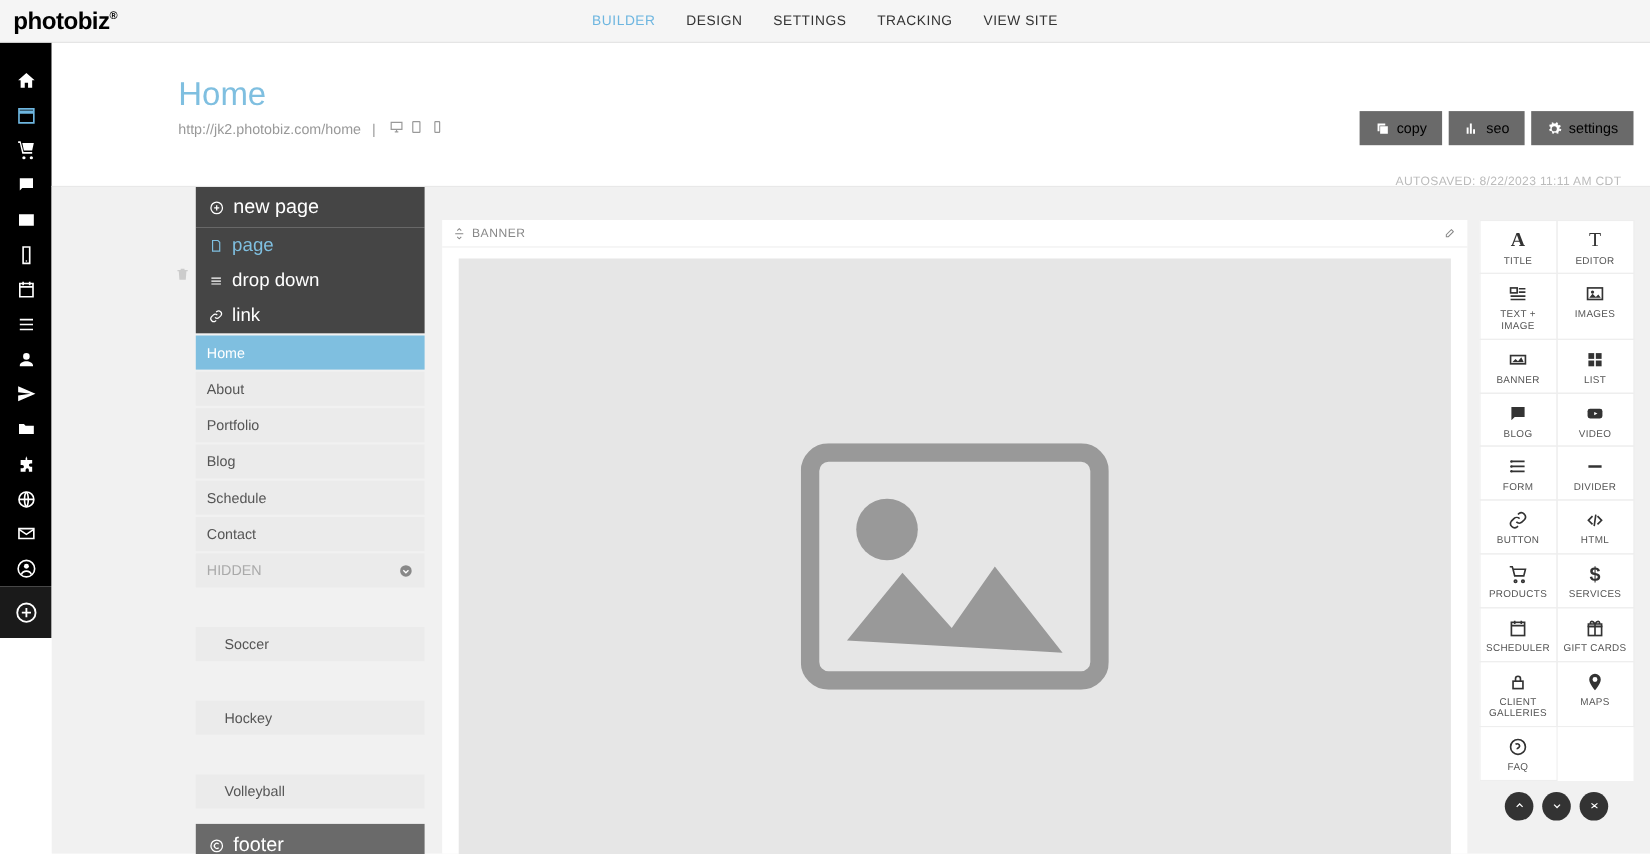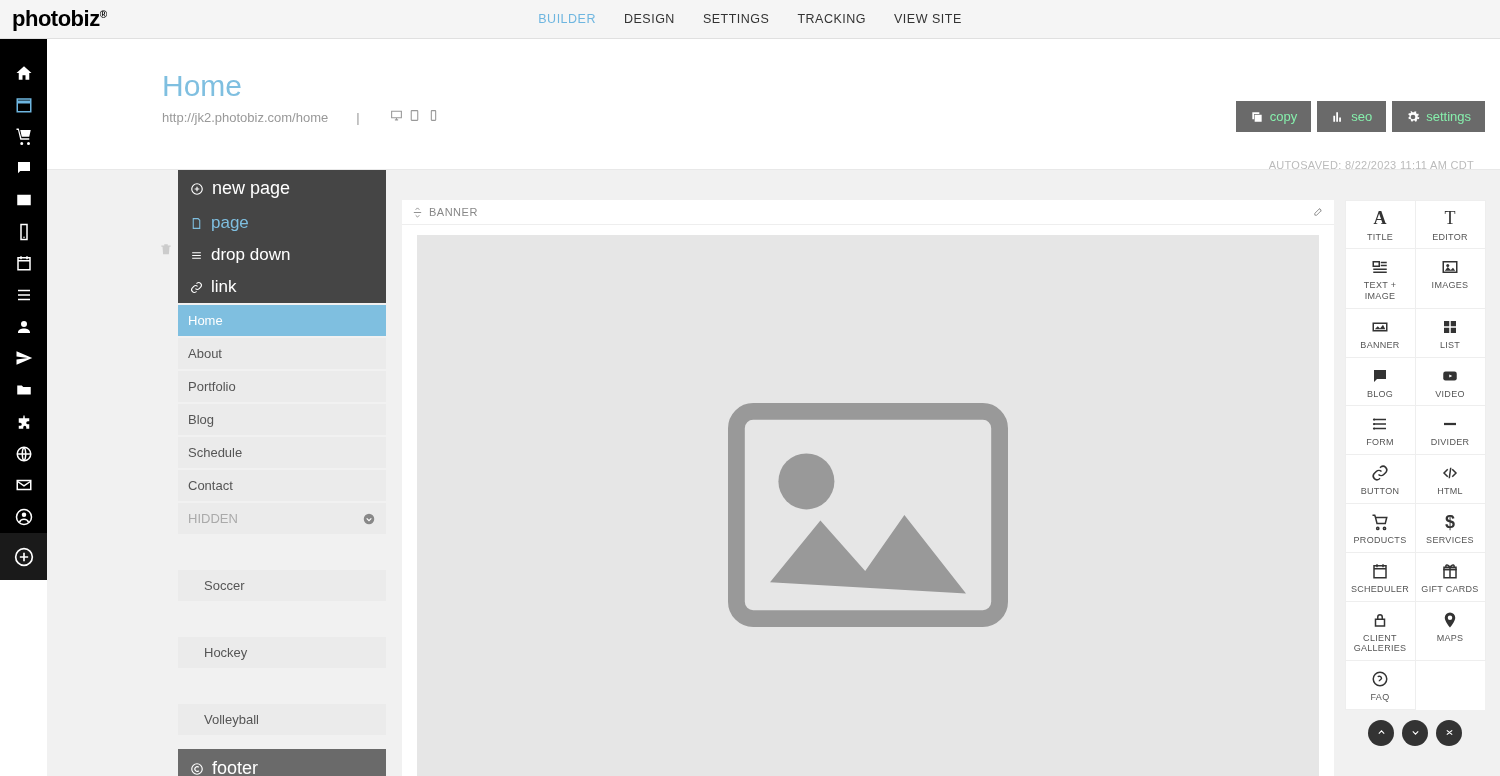--- a/index.html
+++ b/index.html
@@ -15,24 +15,24 @@
 .iconbar { position: absolute; top: 39px; left: 0; width: 47px; height: 494px; background: #000; display: flex; flex-direction: column; align-items: center; padding-top: 18px; }
 .iconbar .ibtn { width: 47px; height: 32px; display: flex; align-items: center; justify-content: center; color: #fff; cursor: pointer; }
 .iconbar .ibtn.active { color: #6eb6e0; }
 .iconbar .ibtn svg { width: 18px; height: 18px; fill: currentColor; }
 .iconbar-plus { position: absolute; top: 533px; left: 0; width: 47px; height: 47px; background: #1a1a1a; display: flex; align-items: center; justify-content: center; color: #fff; cursor: pointer; }
 .iconbar-plus svg { width: 20px; height: 20px; fill: currentColor; }
 
 .main { position: absolute; top: 39px; left: 47px; right: 0; bottom: 0; background: #fff; }
 .pageheader { padding: 30px 20px 12px 115px; position: relative; }
 .pageheader h1 { font-size: 30px; font-weight: 400; color: #7fbfe0; }
-.pageheader .url-row { margin-top: 6px; font-size: 13px; color: #999; display: flex; align-items: center; gap: 28px; }
+.pageheader .url-row { margin-top: 6px; font-size: 13px; color: #999; display: flex; align-items: center; gap: 10px; }
 .pageheader .url-row .devices svg { width: 13px; height: 13px; fill: #999; margin-left: 2px; }
 .action-btns { position: absolute; right: 15px; top: 62px; display: flex; gap: 6px; }
-.action-btns .abtn { background: #6a6a6a; color: #86efac; border: none; padding: 8px 14px; font-size: 13px; cursor: pointer; display: flex; align-items: center; gap: 6px; }
+.action-btns .abtn { background: #6a6a6a; color: #000000; border: none; padding: 8px 14px; font-size: 13px; cursor: pointer; display: flex; align-items: center; gap: 6px; }
 .action-btns .abtn svg { width: 14px; height: 14px; fill: #fff; }
 .autosave { position: absolute; right: 26px; top: 120px; font-size: 11px; color: #bbb; letter-spacing: 0.3px; }
 
 .workarea { position: absolute; top: 130px; left: 0; right: 0; bottom: 0; background: #f1f1f1; border-top: 1px solid #e8e8e8; }
 
 .sidepanel { position: absolute; top: 0; left: 131px; width: 208px; }
 .newpage { background: #454545; color: #fff; padding: 8px 12px; font-size: 18px; display: flex; align-items: center; gap: 8px; cursor: pointer; }
 .newpage svg { width: 14px; height: 14px; fill: #fff; }
 .npmenu { background: #454545; }
 .npmenu .npi { padding: 6px 12px; color: #fff; font-size: 17px; display: flex; align-items: center; gap: 8px; cursor: pointer; }

